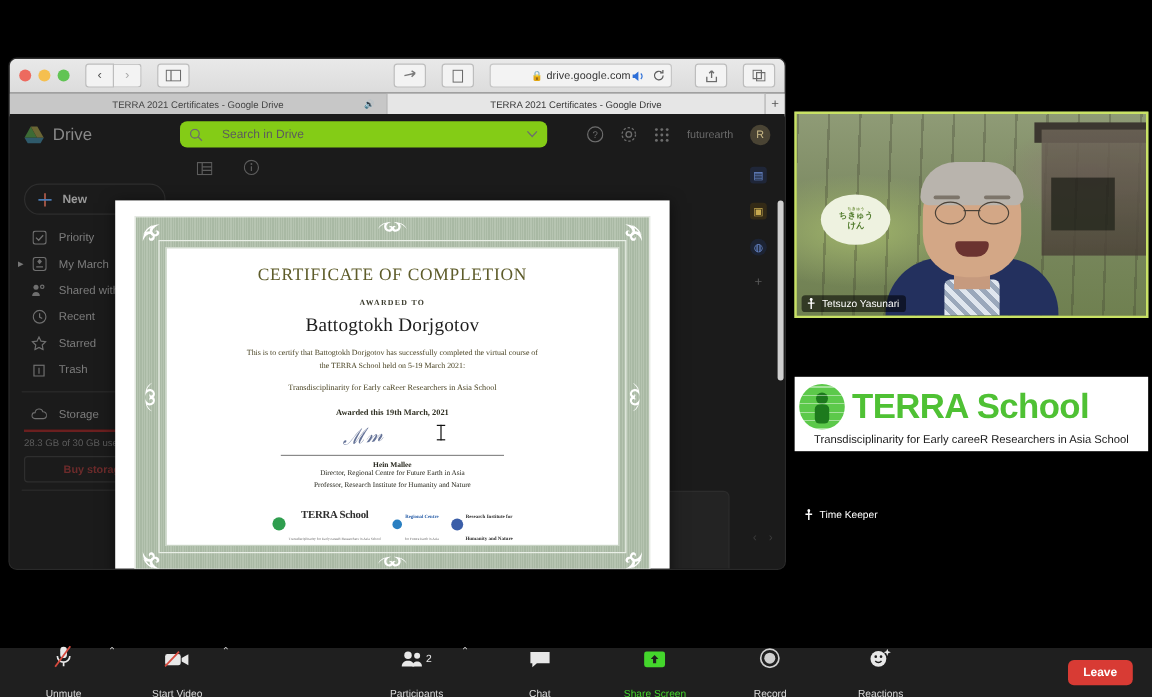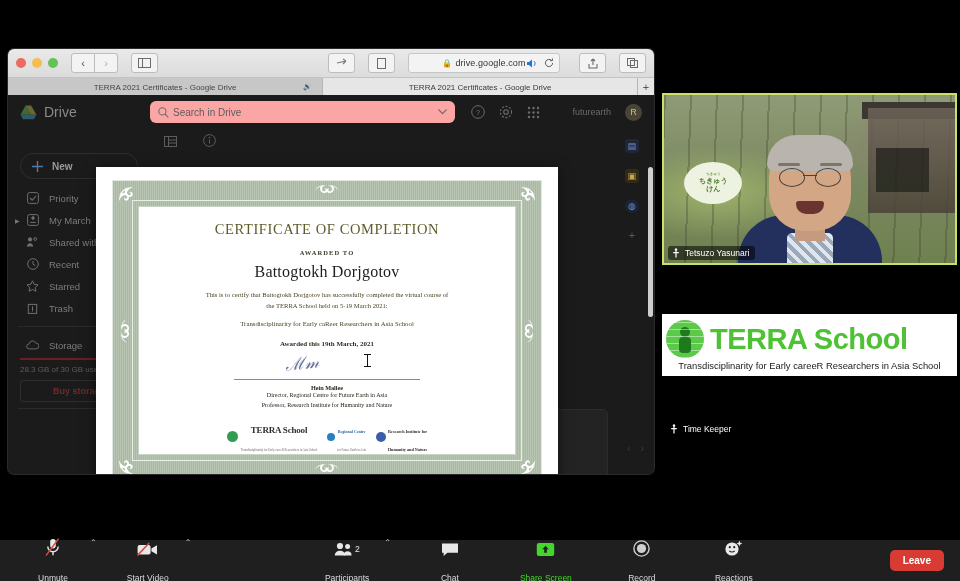--- a/index.html
+++ b/index.html
@@ -59,27 +59,27 @@
   .tab .spk{position:absolute;right:10px;font-size:7px;color:#555;}
   .tabplus{width:16px;display:flex;align-items:center;justify-content:center;
     font-size:11px;color:#555;background:#e6e6e6;}
 
   
   .drive{position:absolute;left:0;top:46px;right:0;bottom:0;background:#1b1b1b;overflow:hidden;}
   .drive-header{height:34px;display:flex;align-items:center;}
   .drive-logo{width:142px;display:flex;align-items:center;gap:7px;padding-left:12px;box-sizing:border-box;}
   .drive-logo-txt{color:#8a8a8a;font-size:14px;}
   .drive-search{
-    flex:1;height:22px;background:#fca5a5;border-radius:6px;margin-right:16px;
-    display:flex;align-items:center;padding:0 8px;gap:4px;max-width:290px;
+    flex:1;height:22px;background:#84cc16;border-radius:6px;margin-right:16px;
+    display:flex;align-items:center;padding:0 8px;gap:16px;max-width:290px;
   }
   .drive-search .ph{font-size:10px;color:#5c5c5c;flex:1;}
   .drive-hdr-icons{display:flex;align-items:center;gap:14px;margin-left:auto;padding-right:12px;}
   .hdr-ico{color:#6d6d6d;display:flex;align-items:center;}
-  .drive-user{font-size:9px;color:#6a6a6a;margin-left:18px;}
+  .drive-user{font-size:9px;color:#6a6a6a;}
   .avatar{width:17px;height:17px;border-radius:50%;background:#4a4434;color:#cdbd8a;
     font-size:9px;display:flex;align-items:center;justify-content:center;}
 
   .drive-body{display:flex;height:calc(100% - 34px);}
   .drive-sidebar{width:142px;padding-top:4px;box-sizing:border-box;}
   .newbtn{
     margin:20px 12px 8px;height:24px;border:1px solid #2e2e2e;border-radius:13px;
     display:flex;align-items:center;gap:8px;padding:0 10px;
   }
   .newbtn .lbl{font-size:10px;color:#9a9a9a;font-weight:bold;}

